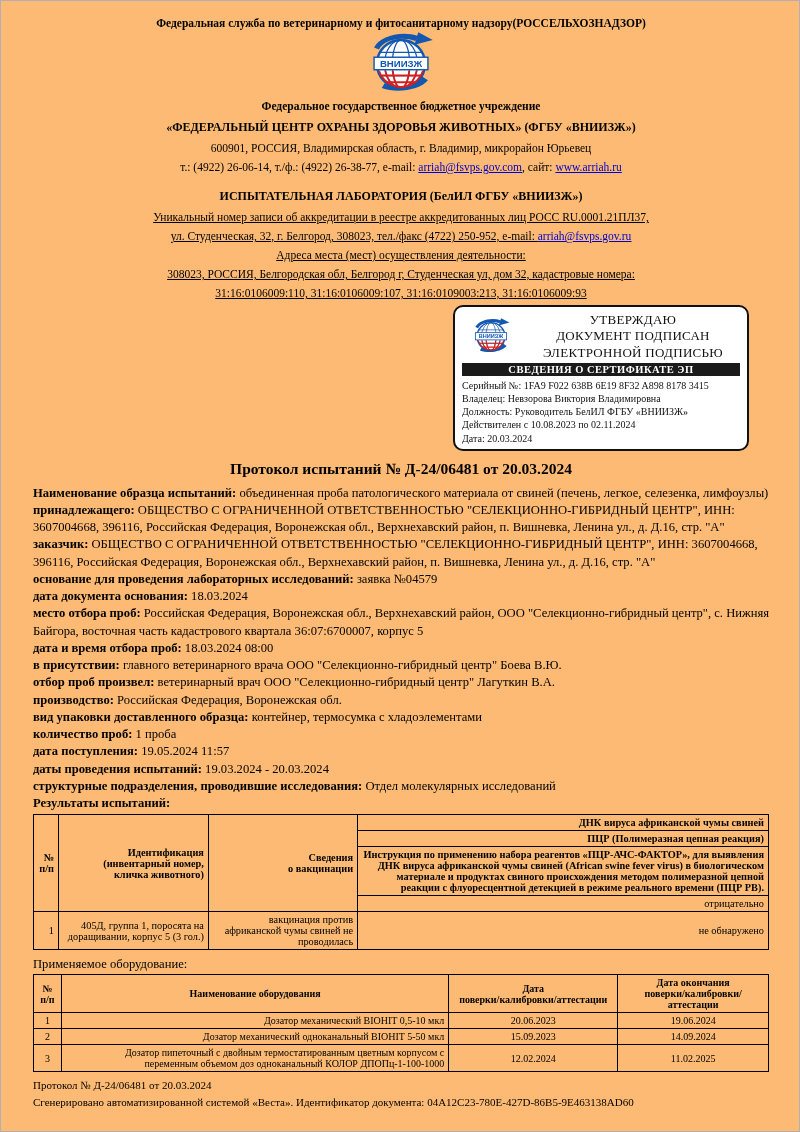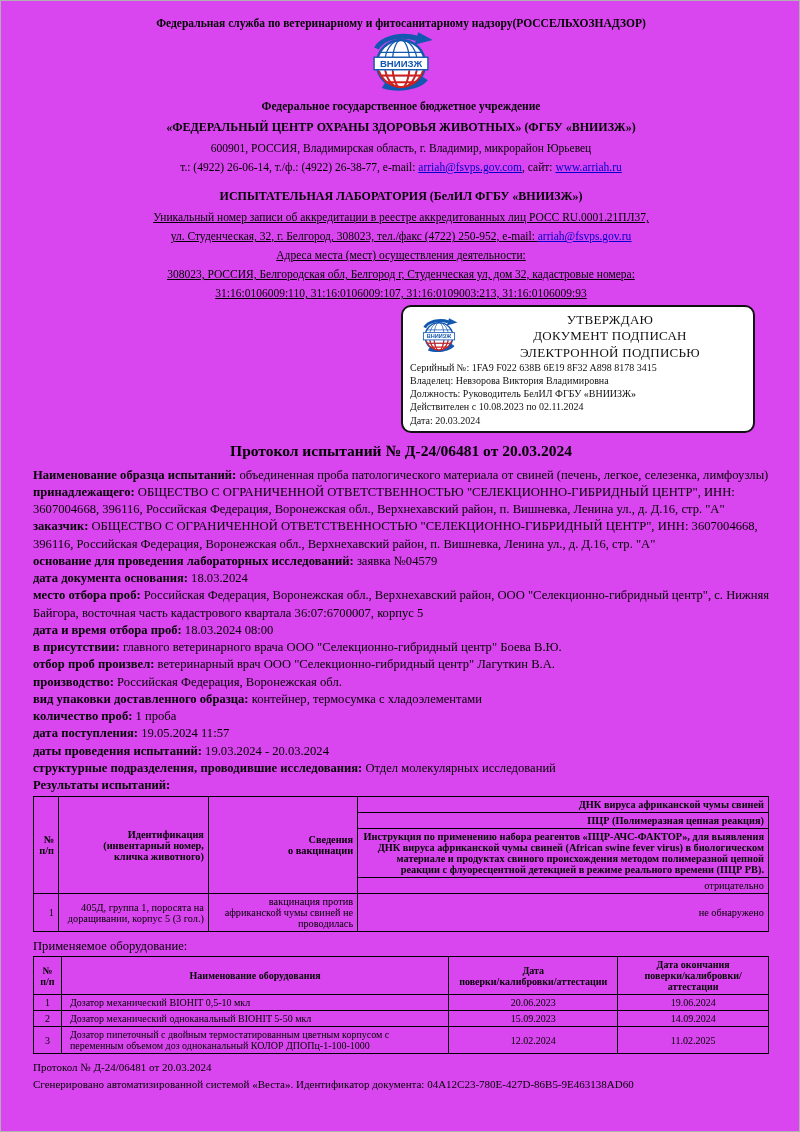--- a/index.html
+++ b/index.html
@@ -1,54 +1,54 @@
 <!DOCTYPE html>
 <html lang="ru"><head>
 <meta charset="utf-8">
 <style>
   * { margin:0; padding:0; box-sizing:border-box; }
   html,body { background:#e9e9e9; }
   .page {
-    width:800px; height:1132px; margin:0 auto; background:#d946ef;
+    width:800px; height:1132px; margin:0 auto; background:#fdba74;
     border:1px solid #b0b0b0; padding:16px 30px 6px 32px; overflow:hidden;
     font-family:"Liberation Serif","DejaVu Serif",serif; color:#000;
   }
   .center { text-align:center; }
   .b { font-weight:bold; }
   .hdr-agency { font-size:11.5px; font-weight:bold; margin-bottom:3px; }
   .logo-wrap { text-align:center; margin:2px 0 2px; }
   .hdr-org-type { font-size:11.5px; font-weight:bold; margin-top:2px; }
   .hdr-org-name { font-size:12px; font-weight:bold; margin-top:8px; }
   .hdr-addr { font-size:11.5px; margin-top:7px; }
   .hdr-contacts { font-size:11.5px; margin-top:7px; }
   a.doclink { color:#0000cc; text-decoration:underline; cursor:pointer; }
   .lab-name { font-size:12px; font-weight:bold; margin-top:16px; }
   .lab-line { font-size:11.5px; margin-top:7px;text-decoration:underline; }
   .stamp {
-    width:354px; margin:6px 14px 0 auto; border:2px solid #111; border-radius:10px;
+    width:296px; margin:6px 20px 0 auto; border:2px solid #111; border-radius:10px;
     padding:5px 7px 4px; background:#fff;
   }
   .stamp-top { display:flex; align-items:center; gap:6px; }
   .stamp-head { flex:1; text-align:center; font-size:13px; line-height:1.25; color:#111; letter-spacing:.3px; }
   .stamp-bar {
     background:#1a1a1a; color:#fff; text-align:center; font-size:10.5px; font-weight:bold;
     letter-spacing:.5px; padding:1px 0; margin:2px 0 3px;
   }
   .stamp-line { font-size:10px; line-height:1.32; color:#111; }
   .doc-title { font-size:15.5px; font-weight:bold; text-align:center; margin:9px 0 7px; }
   .field { font-size:12.6px; line-height:1.37; text-align:left; }
   table.grid { width:100%; border-collapse:collapse; table-layout:fixed; }
   table.grid td { border:1px solid #000; padding:2px 4px; vertical-align:middle; }
   .rt { font-size:10.3px; margin-top:2px; }
   .rt td { text-align:right; }
   .pre { white-space:pre-line; }
   .eq-heading { font-size:12.6px; margin-top:7px; }
   .eq { font-size:10px; margin-top:2px; }
   .eq td { text-align:center; }
-  .eq td.name { text-align:left; padding-left:8px; }
+  .eq td.name { text-align:right; padding-left:8px; }
   .eq .hdr td { font-weight:bold; }
   .footer { margin-top:5px; font-size:11px; line-height:1.5; }
 </style>
 </head>
 <body>
 
 <div class="page">
 
   <div class="hdr-agency center">Федеральная служба по ветеринарному и фитосанитарному надзору(РОССЕЛЬХОЗНАДЗОР)</div>
 
@@ -134,20 +134,21 @@
         </g>
         <rect x="24" y="26" width="56" height="13" fill="#fff" stroke="#1358b0" stroke-width="1.5"></rect>
         <text x="52" y="36.5" text-anchor="middle" font-size="10" font-weight="bold" fill="#1358b0" font-family="Liberation Sans, sans-serif">ВНИИЗЖ</text>
       </svg>
       <div class="stamp-head">
         <div>УТВЕРЖДАЮ</div>
         <div>ДОКУМЕНТ ПОДПИСАН</div>
         <div>ЭЛЕКТРОННОЙ ПОДПИСЬЮ</div>
       </div>
     </div>
+    <div class="stamp-bar">СВЕДЕНИЯ О СЕРТИФИКАТЕ ЭП</div>
     <div class="stamp-line">Серийный №: 1FA9 F022 638B 6E19 8F32 A898 8178 3415</div>
     <div class="stamp-line">Владелец: Невзорова Виктория Владимировна</div>
     <div class="stamp-line">Должность: Руководитель БелИЛ ФГБУ «ВНИИЗЖ»</div>
     <div class="stamp-line">Действителен с 10.08.2023 по 02.11.2024</div>
     <div class="stamp-line">Дата: 20.03.2024</div>
   </div>
 
   <div class="doc-title">Протокол испытаний № Д-24/06481 от 20.03.2024</div>
 
   <p class="field"><span class="b">Наименование образца испытаний:</span><span> объединенная проба патологического материала от свиней (печень, легкое, селезенка, лимфоузлы)</span></p>

